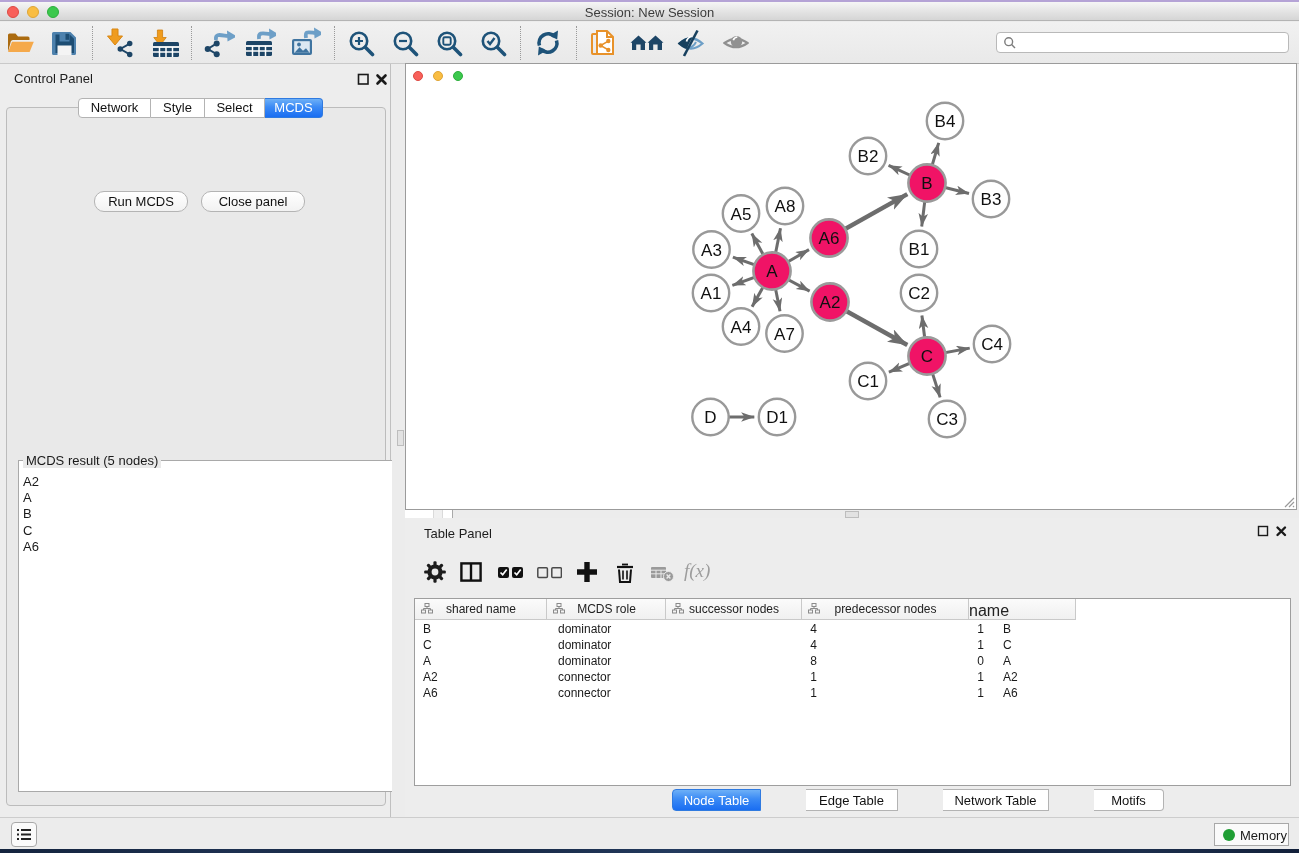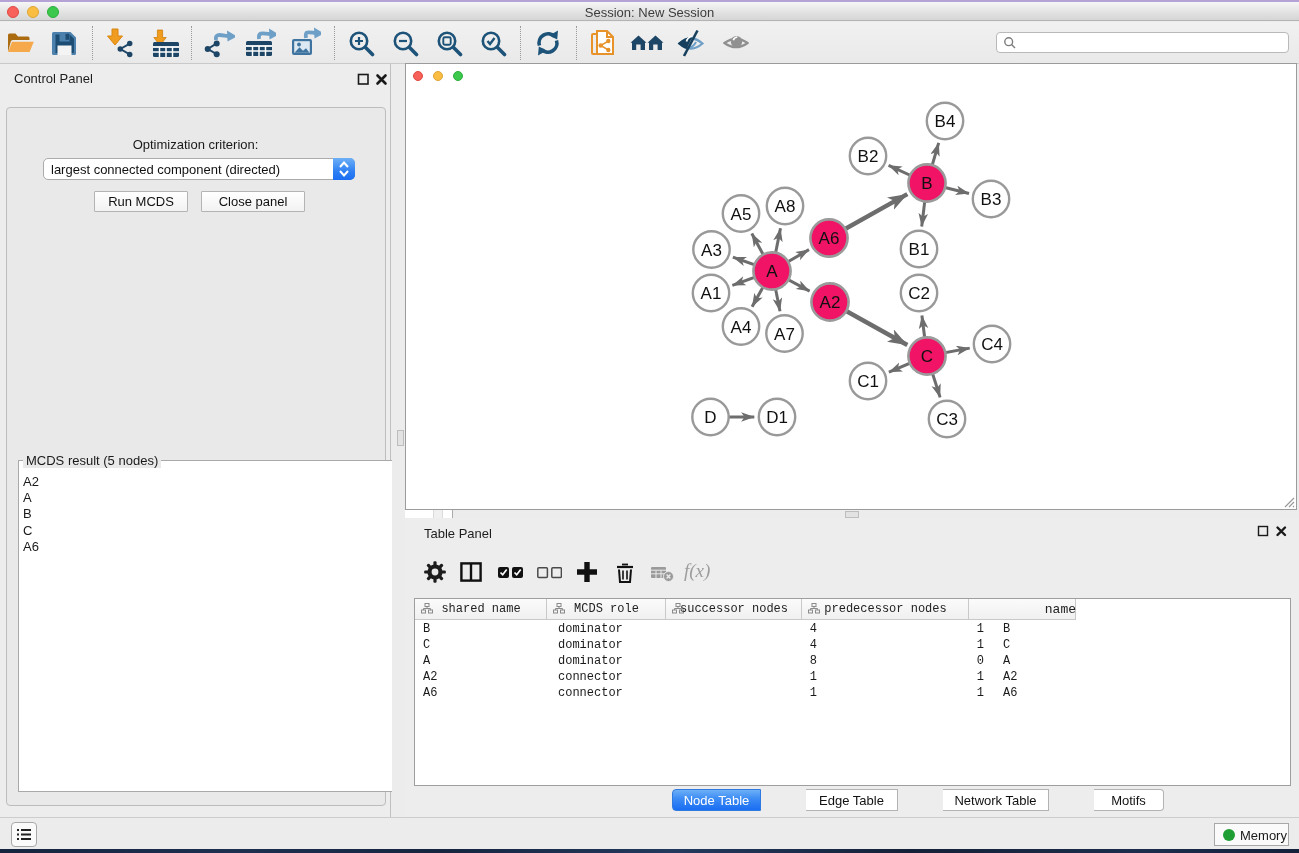--- a/index.html
+++ b/index.html
@@ -7,21 +7,21 @@
   body { font-family:"Liberation Sans", sans-serif; font-size:13px; color:#1a1a1a; background:#ececec; position:relative; }
   .abs { position:absolute; }
   .tlight { position:absolute; border-radius:50%; }
   .titlebar { background:linear-gradient(180deg,#f6f6f6 0%,#e3e3e3 55%,#d5d5d5 100%); }
   .vsep { position:absolute; top:26px; height:34px; width:0; border-left:1px dotted #9a9a9a; }
   .tabseg { position:absolute; display:flex; }
   .tabseg div { border:1px solid #b3b3b3; border-left:none; background:#ffffff; text-align:center; line-height:18px; font-size:13px; color:#111; }
   .tabseg div:first-child { border-left:1px solid #b3b3b3; border-radius:4px 0 0 4px; }
   .tabseg div:last-child { border-radius:0 4px 4px 0; }
   .tabseg div.sel { background:linear-gradient(180deg,#6db0f7 0%,#3b8af5 45%,#1a6ef2 100%); color:#ffffff; border-color:#2f7ae0; }
-  .btn { position:absolute; background:linear-gradient(180deg,#ffffff,#f2f2f2); border:1px solid #b4b4b4; border-radius:1px; text-align:center; font-size:13px; color:#111; }
+  .btn { position:absolute; background:linear-gradient(180deg,#ffffff,#f2f2f2); border:1px solid #b4b4b4; border-radius:10px; text-align:center; font-size:13px; color:#111; }
 </style>
 </head>
 <body>
 
 <div class="abs" style="left:0;top:0;width:1299px;height:2px;background:#b5a3d6;"></div>
 <div class="abs" style="left:0;top:0;width:2px;height:8px;background:#b5a3d6;"></div>
 <div class="abs" style="right:0;top:0;width:2px;height:8px;background:#b5a3d6;"></div>
 
 <div class="abs titlebar" style="left:0;top:2px;width:1299px;height:19px;border-bottom:1px solid #b4b4b4;">
   <div class="abs" style="left:0;top:3px;width:1299px;text-align:center;font-size:13px;color:#3c3c3c;">Session: New Session</div>
@@ -177,32 +177,28 @@
 
 <div class="abs" style="left:0;top:64px;width:391px;height:753px;background:#ededed;border-right:1px solid #c0c0c0;">
   <div class="abs" style="left:14px;top:7px;font-size:13px;color:#1d1d1d;">Control Panel</div>
   <svg class="abs" width="32" height="14" style="left:357px;top:9px;" viewBox="0 0 32 14">
     <rect x="1.5" y="1.5" width="9.5" height="9.5" fill="none" stroke="#1a1a1a" stroke-width="1.6"></rect>
     <path d="M20.5 2.5 L28.5 10.5 M28.5 2.5 L20.5 10.5" stroke="#1a1a1a" stroke-width="2.6" stroke-linecap="round"></path>
   </svg>
 
   <div class="abs" style="left:6px;top:43px;width:380px;height:699px;background:#e9e9e9;border:1px solid #bcbcbc;border-radius:4px;"></div>
 
-
-  <div class="abs" style="left:0;top:73px;width:391px;text-align:center;font-size:13px;">Optimization criterion:</div>
-
-  <div class="abs" style="left:43px;top:94px;width:312px;height:22px;background:#ffffff;border:1px solid #ababab;border-radius:5px;">
-    <div class="abs" style="left:7px;top:3px;font-size:13px;color:#111;">largest connected component (directed)</div>
-    <div class="abs" style="right:-1px;top:-1px;width:22px;height:22px;border-radius:0 5px 5px 0;background:linear-gradient(180deg,#6db0f7,#2f80f3 60%,#1a6ef2);">
-      <svg width="22" height="22" viewBox="0 0 22 22">
-          <path d="M7 9 L11 4.5 L15 9" fill="none" stroke="#ffffff" stroke-width="2"></path>
-          <path d="M7 13 L11 17.5 L15 13" fill="none" stroke="#ffffff" stroke-width="2"></path>
-        </svg>
-    </div>
-  </div>
+  <div class="tabseg" style="left:78px;top:34px;">
+    <div style="width:73px;">Network</div>
+    <div style="width:54px;">Style</div>
+    <div style="width:60px;">Select</div>
+    <div style="width:58px;" class="sel">MCDS</div>
+  </div>
+
+
 
   <div class="btn" style="left:94px;top:127px;width:94px;height:21px;line-height:19px;">Run MCDS</div>
   <div class="btn" style="left:201px;top:127px;width:104px;height:21px;line-height:19px;">Close panel</div>
 
   <div class="abs" style="left:18px;top:396px;width:435px;height:332px;background:#ffffff;border:1px solid #a9a9a9;text-decoration:underline;">
     <div class="abs" style="left:4px;top:-8px;background:#e9e9e9;padding:0 3px;font-size:13px;">MCDS result (5 nodes)</div>
     <div class="abs" style="right:9px;top:1px;width:10px;height:329px;background:#f0f0f0;border-left:1px solid #dadada;border-right:1px solid #dadada;"></div>
     <div class="abs" style="left:4px;top:13px;font-size:13px;line-height:16.2px;">A2<br>A<br>B<br>C<br>A6</div>
   </div>
 </div>
@@ -339,21 +335,21 @@
       <g stroke="#e9e9e9" stroke-width="1">
         <path d="M0 8.2 H15 M5 8.2 V16 M10 8.2 V16 M0 11.8 H15"></path>
       </g>
       <circle cx="17.5" cy="14.5" r="5" fill="#9a9a9a" stroke="#e9e9e9" stroke-width="1"></circle>
       <path d="M15.6 12.6 L19.4 16.4 M19.4 12.6 L15.6 16.4" stroke="#e9e9e9" stroke-width="1.4"></path>
     </svg>
 <svg class="abs" width="34" height="24" viewBox="0 0 34 24" style="left:279px;top:42px;">
       <text x="0" y="17" font-family="Liberation Serif" font-style="italic" font-size="19" fill="#9d9d9d">f(x)</text>
     </svg>
 
-  <div class="abs" style="left:9px;top:80px;width:877px;height:188px;background:#ffffff;border:1px solid #9e9e9e;font-family:Liberation Mono, monospace;">
+  <div class="abs" style="left:9px;top:80px;width:877px;height:188px;background:#ffffff;border:1px solid #9e9e9e;">
     <div style="position:absolute;left:0;top:0;width:661px;height:21px;background:linear-gradient(180deg,#fbfbfb,#f0f0f0);border-bottom:1px solid #c9c9c9;"></div>
 <div style="position:absolute;left:0px;top:0;width:132px;height:21px;border-right:1px solid #c9c9c9;">
         <svg width="12" height="11" viewBox="0 0 12 11" style="position:absolute;left:6px;top:4px;">
           <g fill="none" stroke="#8a8a8a" stroke-width="1">
             <rect x="4" y="0.5" width="4" height="3"></rect>
             <rect x="0.5" y="7" width="4" height="3"></rect>
             <rect x="7.5" y="7" width="4" height="3"></rect>
             <path d="M6 3.5 V5.5 M2.5 7 V5.5 H9.5 V7"></path>
           </g>
         </svg>
@@ -386,21 +382,21 @@
           <g fill="none" stroke="#8a8a8a" stroke-width="1">
             <rect x="4" y="0.5" width="4" height="3"></rect>
             <rect x="0.5" y="7" width="4" height="3"></rect>
             <rect x="7.5" y="7" width="4" height="3"></rect>
             <path d="M6 3.5 V5.5 M2.5 7 V5.5 H9.5 V7"></path>
           </g>
         </svg>
         <div style="position:absolute;left:0;top:3px;width:167px;text-align:center;font-size:12px;color:#222;">predecessor nodes</div>
       </div>
 <div style="position:absolute;left:554px;top:0;width:107px;height:21px;border-right:1px solid #c9c9c9;">
-        <div style="position:absolute;left:0;top:3px;width:107px;text-align:right;font-size:13px;color:#222;">name</div>
+        <div style="position:absolute;left:0;top:3px;width:107px;text-align:left;font-size:16px;color:#222;">name</div>
       </div>
     <div style="position:absolute;left:8px;top:23px;font-size:12px;">B</div>
 <div style="position:absolute;left:143px;top:23px;font-size:12px;">dominator</div>
 <div style="position:absolute;left:251px;top:23px;width:151px;text-align:right;font-size:12px;">4</div>
 <div style="position:absolute;left:387px;top:23px;width:182px;text-align:right;font-size:12px;">1</div>
 <div style="position:absolute;left:588px;top:23px;font-size:12px;">B</div>
 <div style="position:absolute;left:8px;top:39px;font-size:12px;">C</div>
 <div style="position:absolute;left:143px;top:39px;font-size:12px;">dominator</div>
 <div style="position:absolute;left:251px;top:39px;width:151px;text-align:right;font-size:12px;">4</div>
 <div style="position:absolute;left:387px;top:39px;width:182px;text-align:right;font-size:12px;">1</div>

